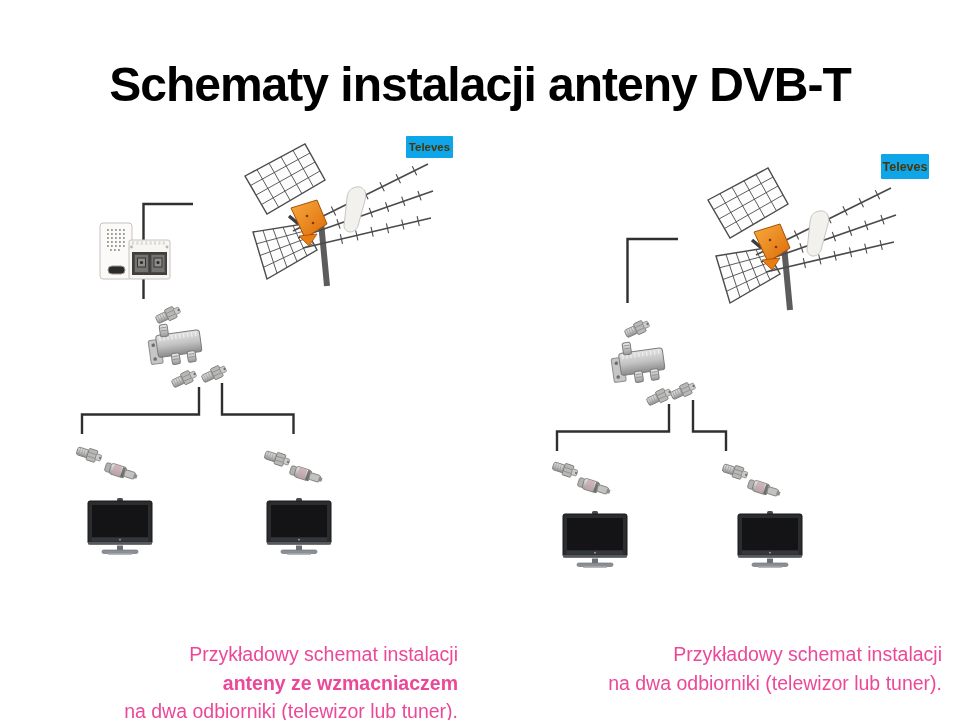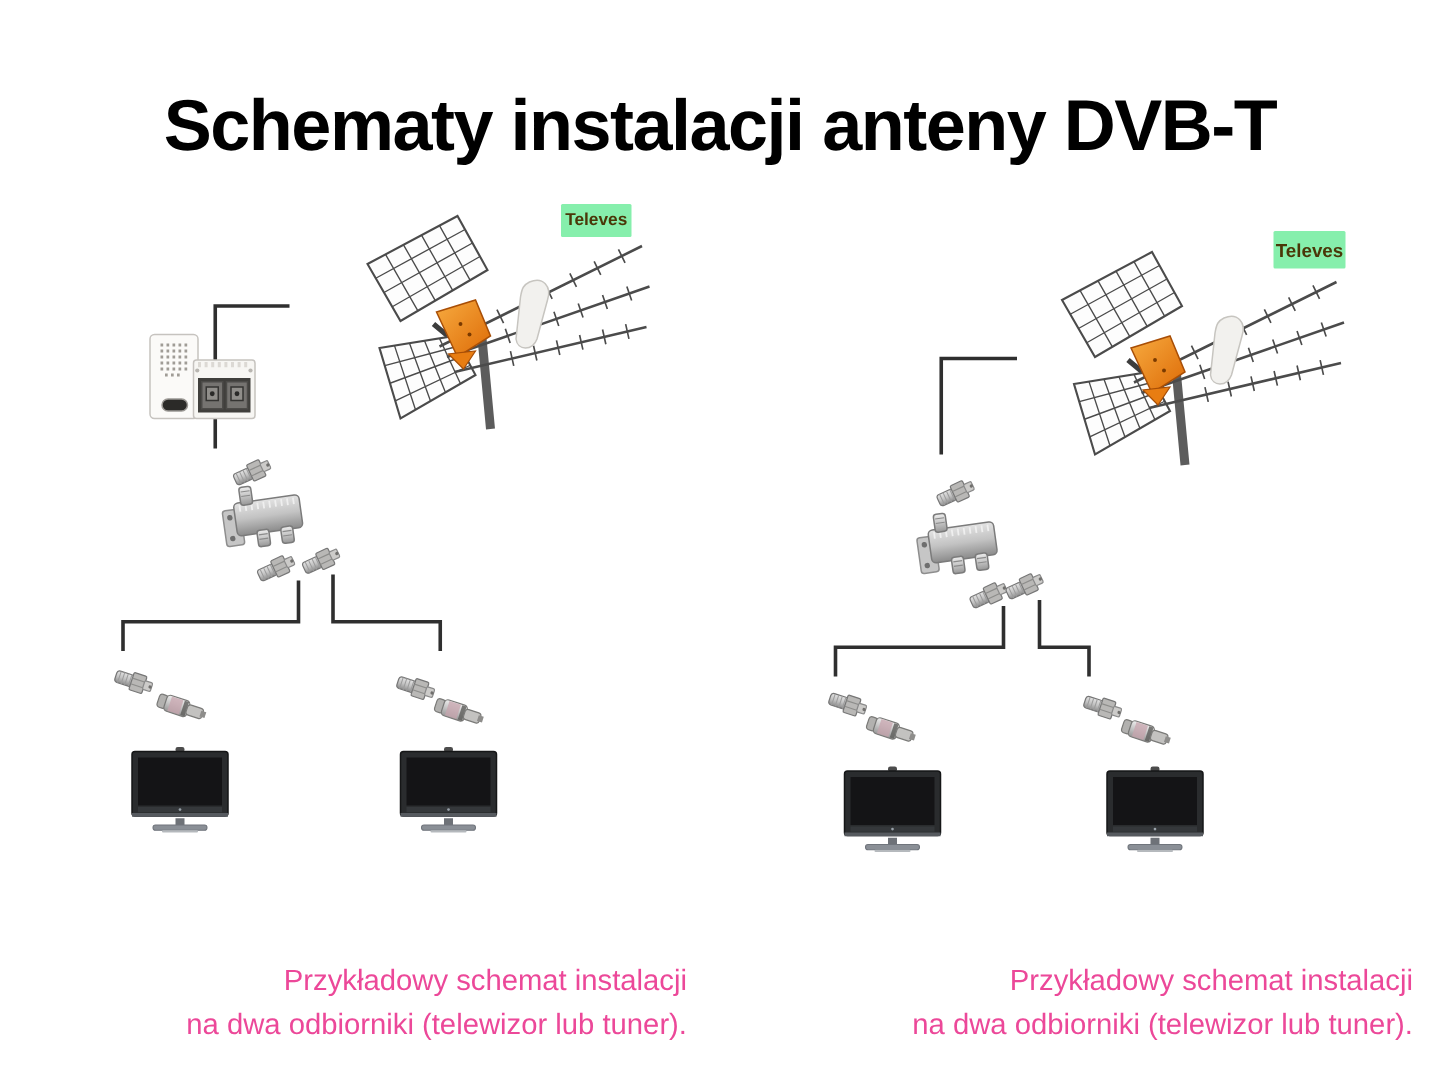--- a/index.html
+++ b/index.html
@@ -9,23 +9,23 @@
     font-family:"Liberation Sans","DejaVu Sans",sans-serif;
   }
   .page{position:absolute;inset:0;}
   .title{
     position:absolute;top:57px;left:0;width:960px;
     text-align:center;font-size:48px;font-weight:bold;color:#000;
     letter-spacing:-1px;white-space:nowrap;
   }
   .canvas{position:absolute;left:0;top:0;}
   .brand{
-    position:absolute;background:#86efac;color:#4A3708;font-weight:bold;
+    position:absolute;background:#0ea5e9;color:#4A3708;font-weight:bold;
     display:flex;align-items:center;justify-content:center;
-    border-radius:1px;letter-spacing:0;
+    border-radius:1px;letter-spacing:0;margin-left:32px;
   }
   #brand-left{left:374px;top:136px;width:47px;height:22px;font-size:11.5px;}
   #brand-right{left:849px;top:154px;width:48px;height:25px;font-size:12.5px;}
   .caption{
     position:absolute;top:640px;width:450px;text-align:right;
     font-size:19.5px;line-height:28.5px;color:#ec4899;
   }
   #caption-left{left:8px;}
   #caption-right{left:492px;}
   .caption .b{font-weight:bold;}
@@ -183,20 +183,21 @@
       <use href="#sym-tv" transform="translate(563,511)"></use>
       <use href="#sym-tv" transform="translate(738,511)"></use>
     </g>
   </svg>
 
   <div class="brand" id="brand-left">Televes</div>
   <div class="brand" id="brand-right">Televes</div>
 
   <div class="caption" id="caption-left">
     <div>Przykładowy schemat instalacji</div>
+    <div class="b">anteny ze wzmacniaczem</div>
     <div>na dwa odbiorniki (telewizor lub tuner).</div>
   </div>
   <div class="caption" id="caption-right">
     <div>Przykładowy schemat instalacji</div>
     <div>na dwa odbiorniki (telewizor lub tuner).</div>
   </div>
 
 </div>
 
 </body></html>

